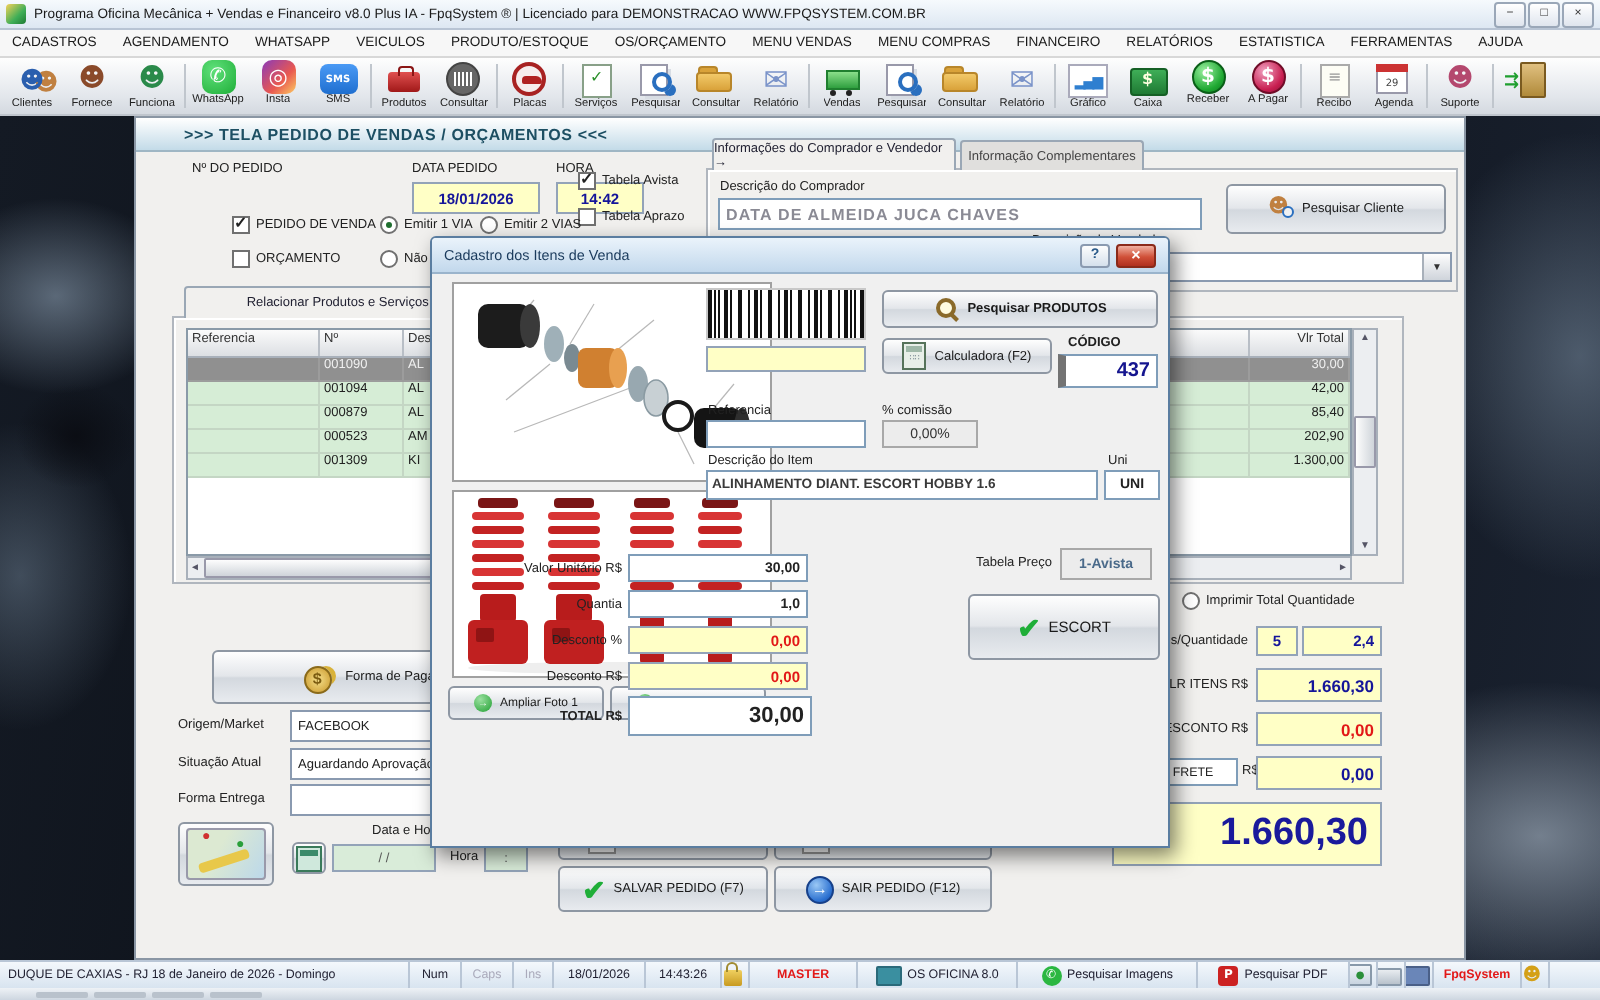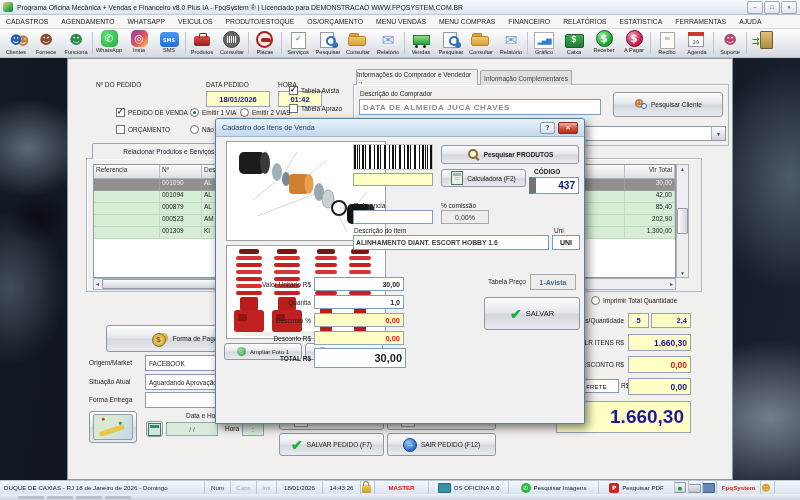--- a/index.html
+++ b/index.html
@@ -379,26 +379,27 @@
 
       <div class="tb-btn">
         <span class="tbi icon-exit"></span>
         <span class="tb-label"></span>
       </div>
     </div>
 
   <div class="mdi">
 
     <div class="form">
+      <div class="form-cap">&gt;&gt;&gt;   TELA PEDIDO DE VENDAS / ORÇAMENTOS   &lt;&lt;&lt;</div>
 
       <span class="abs lbl" style="left:28px;top:22px">Nº DO PEDIDO</span>
       <span class="abs lbl" style="left:138px;top:22px">DATA PEDIDO</span>
       <div class="abs yf ctr" style="left:138px;top:32px;width:64px;height:16px">18/01/2026</div>
       <span class="abs lbl" style="left:210px;top:22px">HORA</span>
-      <div class="abs yf ctr" style="left:210px;top:32px;width:44px;height:16px">01:42</div>
+      <div class="abs yf ctr" style="left:210px;top:32px;width:44px;height:16px">14:42</div>
 
       <div class="abs check" style="left:221px;top:27px">
           <span class="cb on"></span>
           <span class="lbl">Tabela Avista</span>
         </div>
       <div class="abs check" style="left:221px;top:45px">
           <span class="cb"></span>
           <span class="lbl">Tabela Aprazo</span>
         </div>
       <div class="abs check" style="left:48px;top:49px">
@@ -676,21 +677,21 @@
       <div class="abs yf" style="left:137px;top:54px;width:80px;height:13px"></div>
       <div class="abs btn" style="left:225px;top:26px;width:138px;height:19px;font-weight:bold">
           <span class="ic-mag"></span>
           <span>Pesquisar PRODUTOS</span>
         </div>
       <div class="abs btn" style="left:225px;top:50px;width:85px;height:18px">
           <span class="ic-calc"></span>
           <span>Calculadora (F2)</span>
         </div>
       <span class="dlbl" style="left:318px;top:49px;font-weight:bold">CÓDIGO</span>
-      <div class="abs wf rt" style="left:313px;top:58px;width:50px;height:17px;border-left:7px solid #737373;font-size:10px;font-weight:bold;color:#15158f">437</div>
+      <div class="abs wf rt" style="left:313px;top:58px;width:50px;height:17px;border-left:4px solid #737373;font-size:10px;font-weight:bold;color:#15158f">437</div>
 
       <span class="dlbl" style="left:138px;top:83px">Referencia</span>
       <div class="abs wf" style="left:137px;top:91px;width:80px;height:14px"></div>
       <span class="dlbl" style="left:225px;top:83px">% comissão</span>
       <div class="abs sunk ctr" style="left:225px;top:91px;width:48px;height:14px">0,00%</div>
 
       <span class="dlbl" style="left:138px;top:108px">Descrição do Item</span>
       <div class="abs wf" style="left:137px;top:116px;width:196px;height:15px;font-weight:bold;font-size:6.8px;color:#3a3a3a;padding-left:2px">ALINHAMENTO DIANT. ESCORT HOBBY 1.6</div>
       <span class="dlbl" style="left:338px;top:108px">Uni</span>
       <div class="abs wf ctr" style="left:336px;top:116px;width:28px;height:15px;font-weight:bold">UNI</div>
@@ -703,21 +704,21 @@
       <div class="abs yf rt red" style="left:98px;top:194px;width:90px;height:14px">0,00</div>
       <span class="dlbl r" style="left:20px;top:216px;width:75px">Desconto R$</span>
       <div class="abs yf rt red" style="left:98px;top:212px;width:90px;height:14px">0,00</div>
       <span class="dlbl r" style="left:20px;top:236px;width:75px;font-weight:bold">TOTAL R$</span>
       <div class="abs wf rt" style="left:98px;top:229px;width:92px;height:20px;font-size:11px;font-weight:bold">30,00</div>
 
       <span class="dlbl" style="left:272px;top:159px">Tabela Preço</span>
       <div class="abs sunk ctr" style="left:314px;top:155px;width:46px;height:16px;color:#4a6a8a;font-weight:bold">1-Avista</div>
       <div class="abs btn" style="left:268px;top:178px;width:96px;height:33px;font-size:7.5px">
           <span class="ic-check"></span>
-          <span>SALVAR</span>
+          <span>ESCORT</span>
         </div>
     </div>
   </div>
 
   <div class="statusbar">
 
       <div class="sb-seg" style="width: 205px;">
 
         <span class="sb-text city">DUQUE DE CAXIAS - RJ 18 de Janeiro de 2026 - Domingo</span>
       </div>

